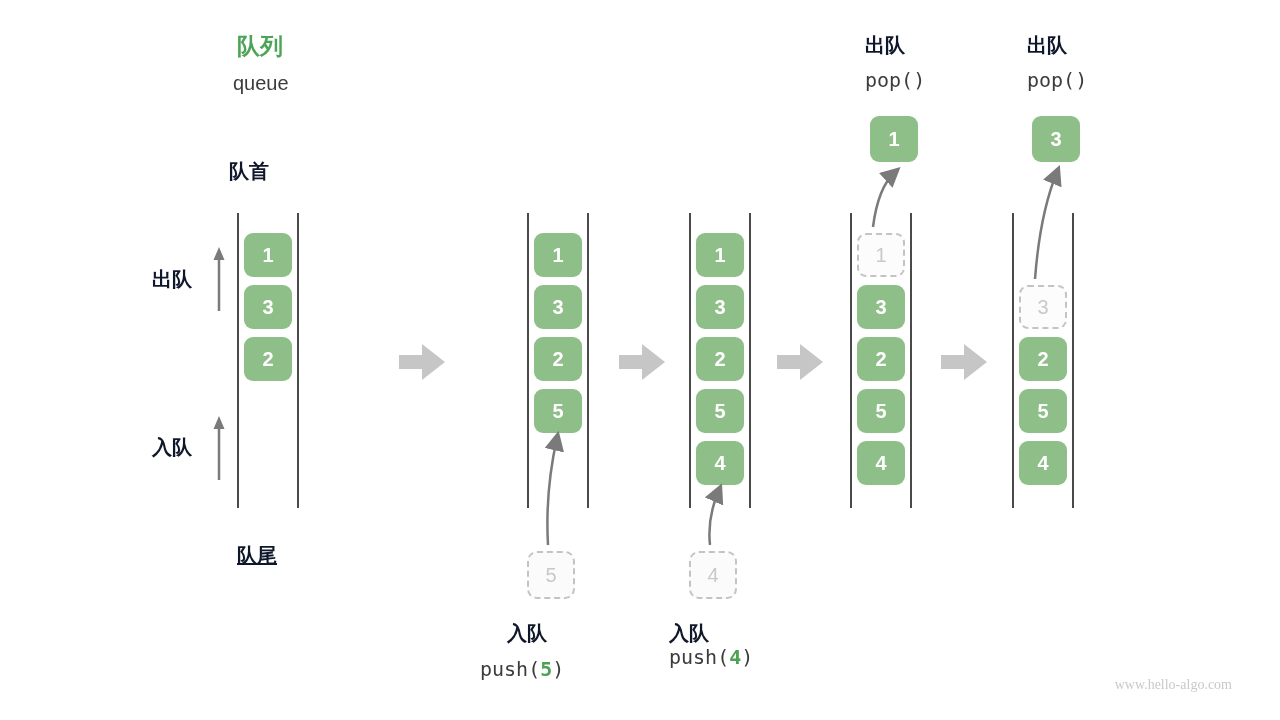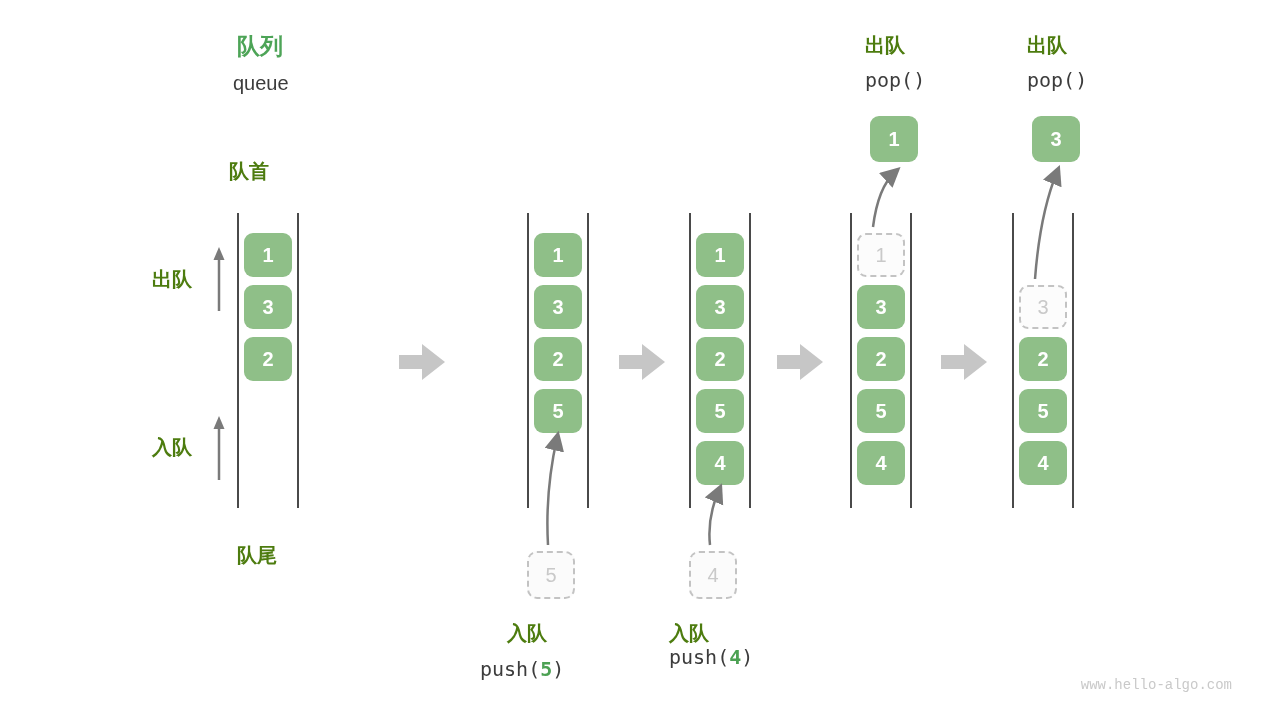--- a/index.html
+++ b/index.html
@@ -3,21 +3,21 @@
 <meta charset="utf-8">
 <style>
   html,body{margin:0;padding:0;background:#ffffff;}
   #stage{
     position:relative;width:1280px;height:720px;background:#ffffff;overflow:hidden;
     font-family:"Liberation Sans","DejaVu Sans",sans-serif;color:#3C3C3C;
   }
   .abs{position:absolute;}
   .title-zh{font-size:23px;font-weight:bold;color:#4DA457;text-align:center;}
   .title-en{font-size:20px;color:#3C3C3C;}
-  .zh-label{font-size:20px;font-weight:bold;color:#4d7c0f;}
+  .zh-label{font-size:20px;font-weight:bold;color:#0f172a;}
   .code-label{font-family:"DejaVu Sans Mono","Liberation Mono",monospace;font-size:20px;color:#3C3C3C;}
   .code-arg{color:#4CA153;font-weight:bold;}
   .wall{position:absolute;width:2px;background:#4A4A4A;}
   .item-box{
     position:absolute;width:48px;height:44px;border-radius:9px;background:#8FBF88;
     color:#ffffff;font-size:20px;font-weight:bold;display:flex;align-items:center;justify-content:center;
     box-sizing:border-box;
   }
   .ghost-box{
     background:#FCFCFC;border:2px dashed #C3C3C3;color:#C9C9C9;font-weight:normal;
@@ -25,34 +25,34 @@
   .incoming-box{
     position:absolute;width:48px;height:48px;border-radius:10px;background:#FBFBFB;
     border:2px dashed #C3C3C3;color:#C9C9C9;font-size:20px;
     display:flex;align-items:center;justify-content:center;box-sizing:border-box;
   }
   .block-arrow{position:absolute;width:46px;height:36px;}
   .block-arrow .bar{position:absolute;left:0;top:11px;width:23px;height:14px;background:#C6C6C6;}
   .block-arrow .tri{position:absolute;left:23px;top:0;width:0;height:0;
     border-top:18px solid transparent;border-bottom:18px solid transparent;border-left:23px solid #C6C6C6;}
   .watermark{
-    font-family:Liberation Mono, monospace;font-size:14px;color:#C9C9C9;
+    font-family:Liberation Serif, serif;font-size:14px;color:#C9C9C9;
   }
   svg{position:absolute;overflow:visible;}
 </style>
 </head>
 <body>
 
 <div id="stage">
 
   <div class="abs title-zh" style="left:237px;top:31px;">队列</div>
   <div class="abs title-en" style="left:233px;top:72px;">queue</div>
 
   <div class="abs zh-label" style="left:229px;top:158px;">队首</div>
-  <div class="abs zh-label" style="left:237px;top:542px;">队尾</div>
+  <div class="abs zh-label" style="left:237px;top:542px;text-decoration:underline;">队尾</div>
 
   <div class="abs zh-label" style="left:152px;top:266px;">出队</div>
   <svg class="abs" style="left:209px;top:245px;" width="20" height="70">
     <line x1="10" y1="66" x2="10" y2="13" stroke="#7A7A7A" stroke-width="2.5"></line>
     <polygon points="10,2 4.5,15 15.5,15" fill="#7A7A7A"></polygon>
   </svg>
 
   <div class="abs zh-label" style="left:152px;top:434px;">入队</div>
   <svg class="abs" style="left:209px;top:414px;" width="20" height="70">
     <line x1="10" y1="66" x2="10" y2="13" stroke="#7A7A7A" stroke-width="2.5"></line>

